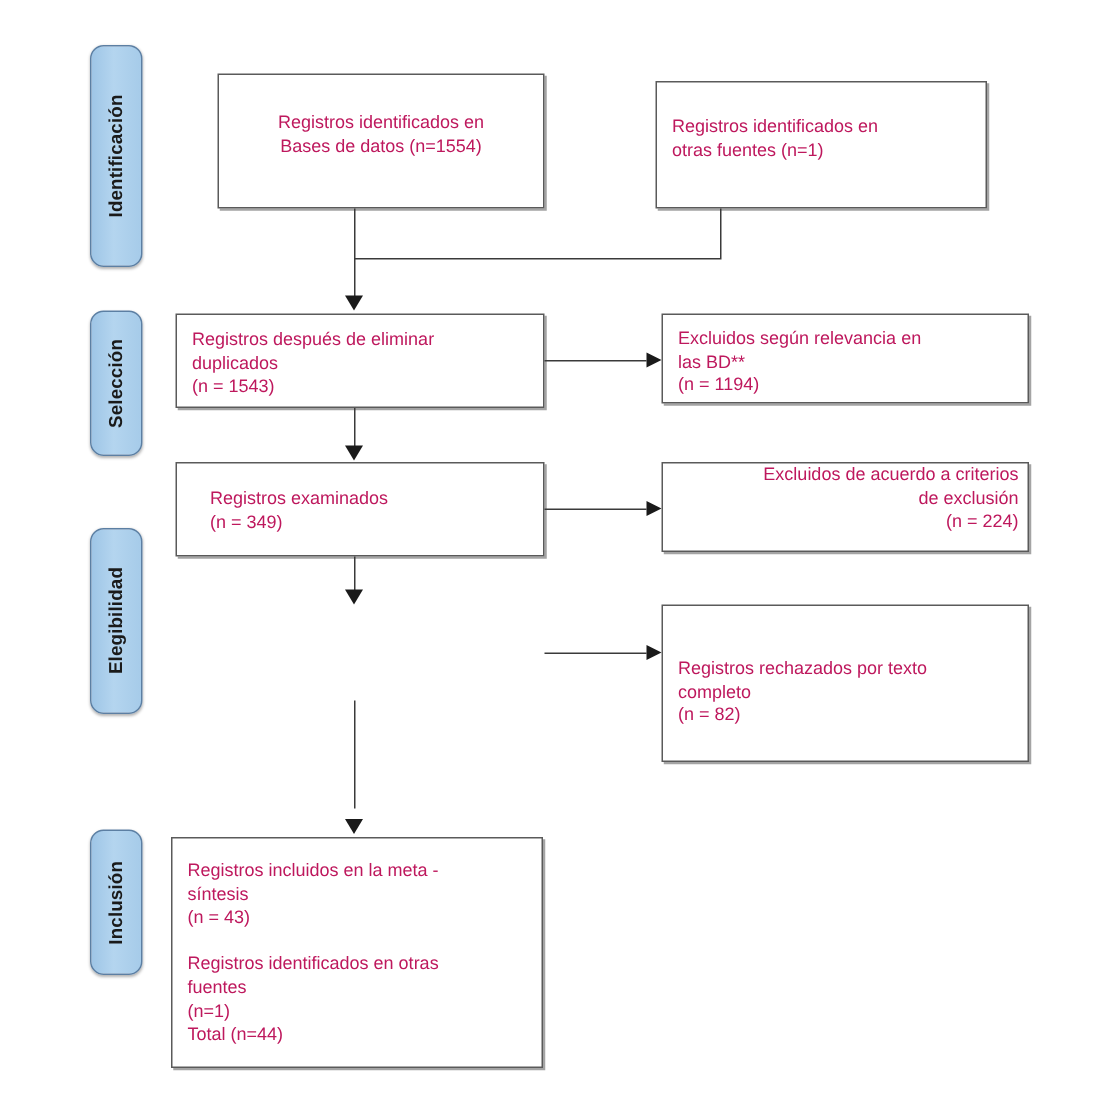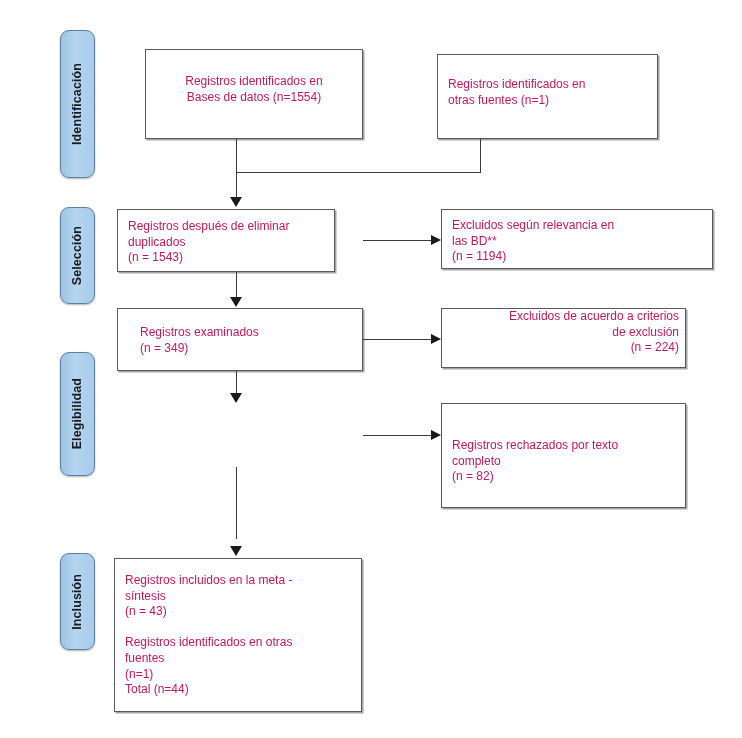--- a/index.html
+++ b/index.html
@@ -120,27 +120,27 @@
   <div class="flow-box" style="left:437px; top:54px; width:221px; height:85px;">
     <div class="box-text" style="top:22px;">Registros identificados en
 otras fuentes (n=1)</div>
   </div>
 
   <div class="vline" style="left:236px; top:139px; height:59px;"></div>
   <div class="vline" style="left:480px; top:139px; height:33px;"></div>
   <div class="hline" style="left:236px; top:172px; width:245px;"></div>
   <div class="arrow-down" style="left:230px; top:197px;"></div>
 
-  <div class="flow-box" style="left:117px; top:209px; width:218px; height:63px;padding-left:48px;">
+  <div class="flow-box" style="left:117px; top:209px; width:246px; height:63px;padding-left:48px;">
     <div class="box-text" style="top:9px;">Registros después de eliminar
 duplicados
 (n = 1543)</div>
   </div>
 
-  <div class="flow-box" style="left:441px; top:209px; width:272px; height:60px;">
+  <div class="flow-box" style="left:441px; top:209px; width:245px; height:60px;">
     <div class="box-text" style="top:8px;">Excluidos según relevancia en
 las BD**
 (n = 1194)</div>
   </div>
 
   <div class="hline" style="left:363px; top:240px; width:68px;"></div>
   <div class="arrow-right" style="left:431px; top:235px;"></div>
 
   <div class="vline" style="left:236px; top:272px; height:26px;"></div>
   <div class="arrow-down" style="left:230px; top:297px;"></div>

